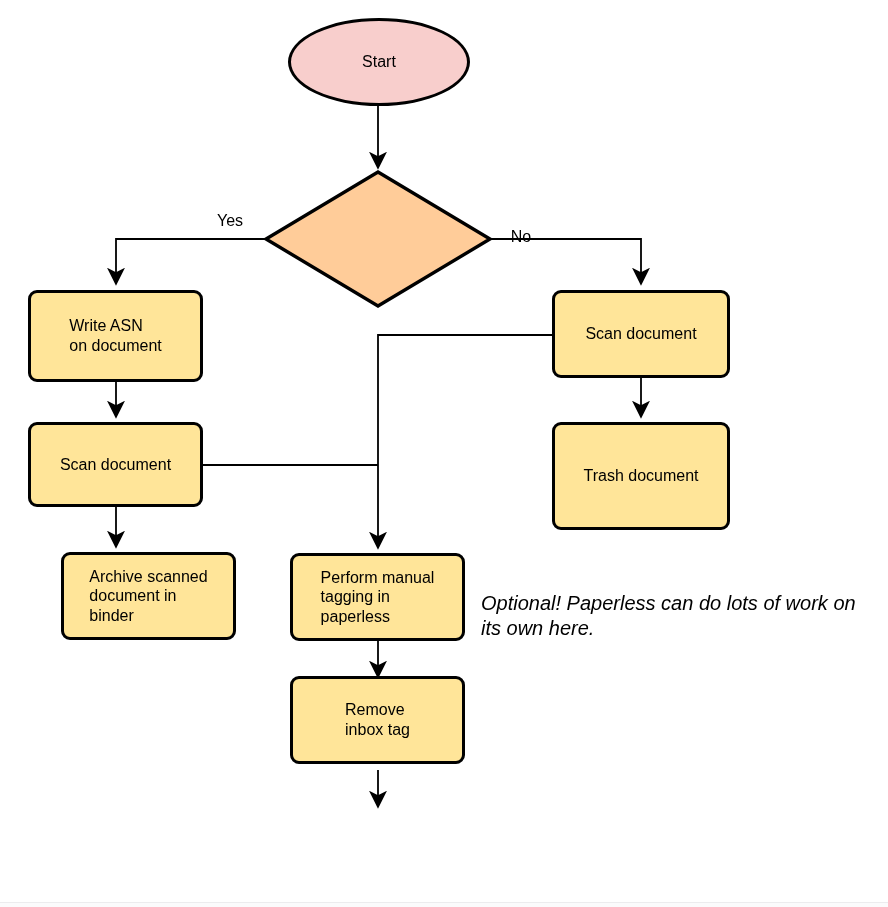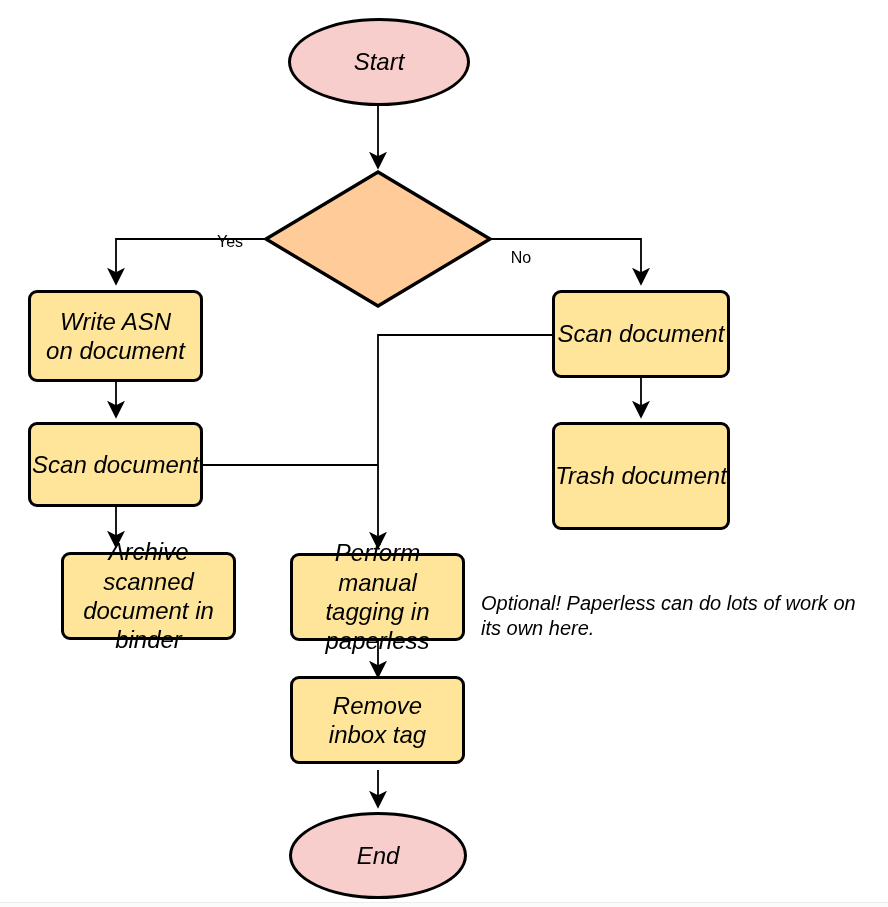--- a/index.html
+++ b/index.html
@@ -26,27 +26,25 @@
     stroke: var(--shape-stroke, #000000);
     stroke-width: 3.4;
     stroke-linejoin: miter;
   }
 
   .node {
     position: absolute;
     display: flex;
     align-items: center;
     justify-content: center;
-    text-align: center;
     white-space: pre-line;
-    font-size: 24px;
+    font-size: 16px;
     line-height: 1.22;
     box-sizing: border-box;
     color: #000;
-    font-style: italic;
   }
 
   .process {
     background: var(--process-fill, #ffe599);
     border: 3px solid var(--shape-stroke, #000000);
     border-radius: 9px;
   }
 
   .terminal {
     background: var(--terminal-fill, #f8cecc);
@@ -58,21 +56,20 @@
     background: transparent;
     border: none;
   }
 
   .edge-label {
     position: absolute;
     font-size: 16px;
     line-height: 1.2;
     text-align: center;
     color: #000;
-    margin-top: 21px;
   }
 
   .annotation {
     position: absolute;
     font-size: 20px;
     line-height: 1.25;
     font-style: italic;
     white-space: pre-line;
     color: #000;
   }
@@ -134,16 +131,15 @@
   <div class="node process" style="left:290px; top:553px; width:175px; height:88px;">Perform manual
 tagging in
 paperless</div>
 
   <div class="annotation" style="left:481px; top:591px; width:420px;">Optional! Paperless can do lots of work on
 its own here.</div>
 
   <div class="node process" style="left:290px; top:676px; width:175px; height:88px;">Remove
 inbox tag</div>
 
-  <div class="node terminal" style="left:289px; top:812px; width:178px; height:87px;">End</div>
 
   <div class="page-bottom-edge"></div>
 </div>
 
 </body></html>

